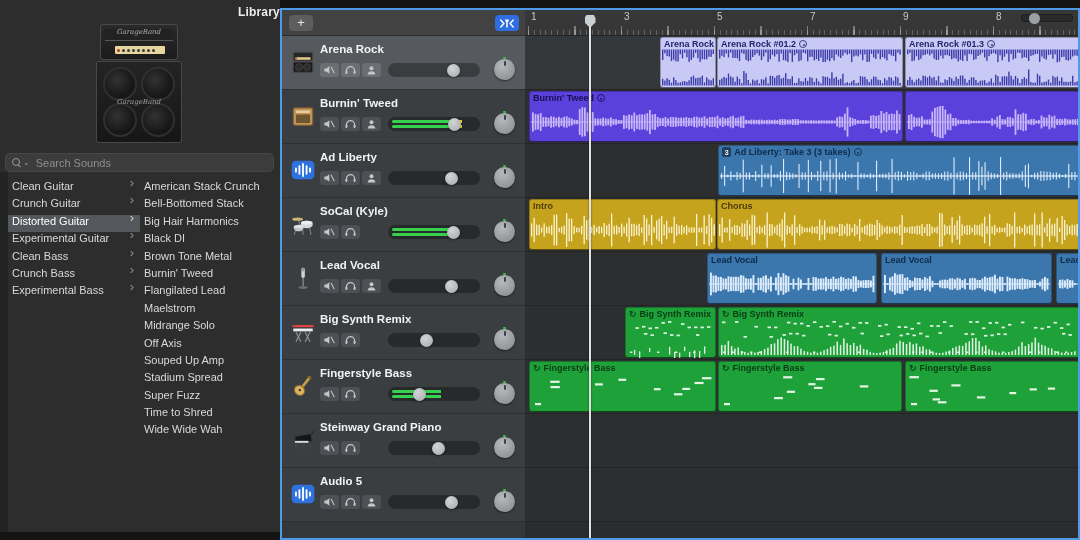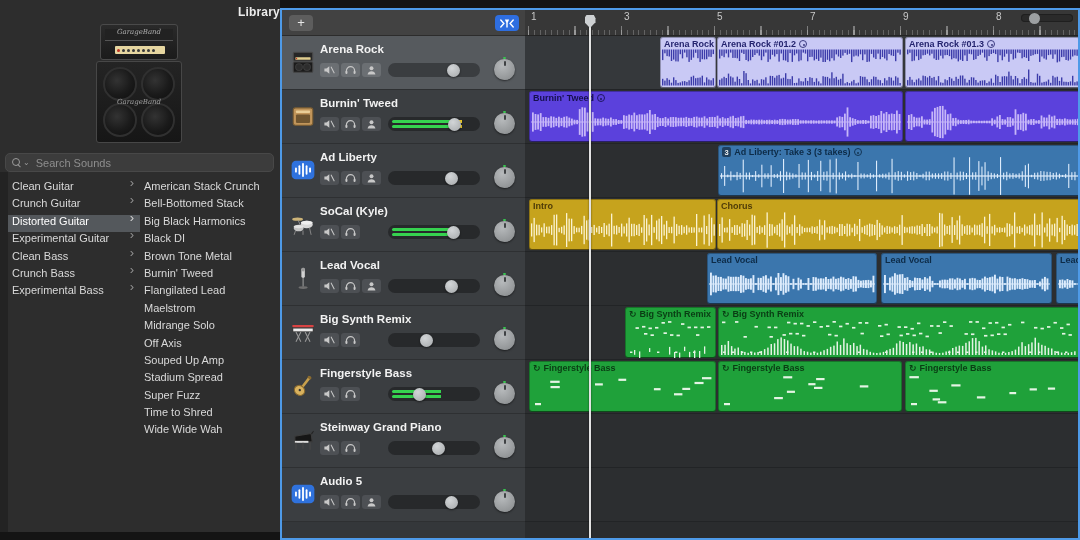--- a/index.html
+++ b/index.html
@@ -183,21 +183,21 @@
       </div>
     </div>
   <div id="lib-presets">
       <div class="lib-row">
         <span class="lbl">American Stack Crunch</span>
       </div>
       <div class="lib-row">
         <span class="lbl">Bell-Bottomed Stack</span>
       </div>
       <div class="lib-row">
-        <span class="lbl">Big Black Harmonics</span>
+        <span class="lbl">Big Hair Harmonics</span>
       </div>
       <div class="lib-row">
         <span class="lbl">Black DI</span>
       </div>
       <div class="lib-row">
         <span class="lbl">Brown Tone Metal</span>
       </div>
       <div class="lib-row">
         <span class="lbl">Burnin' Tweed</span>
       </div>

